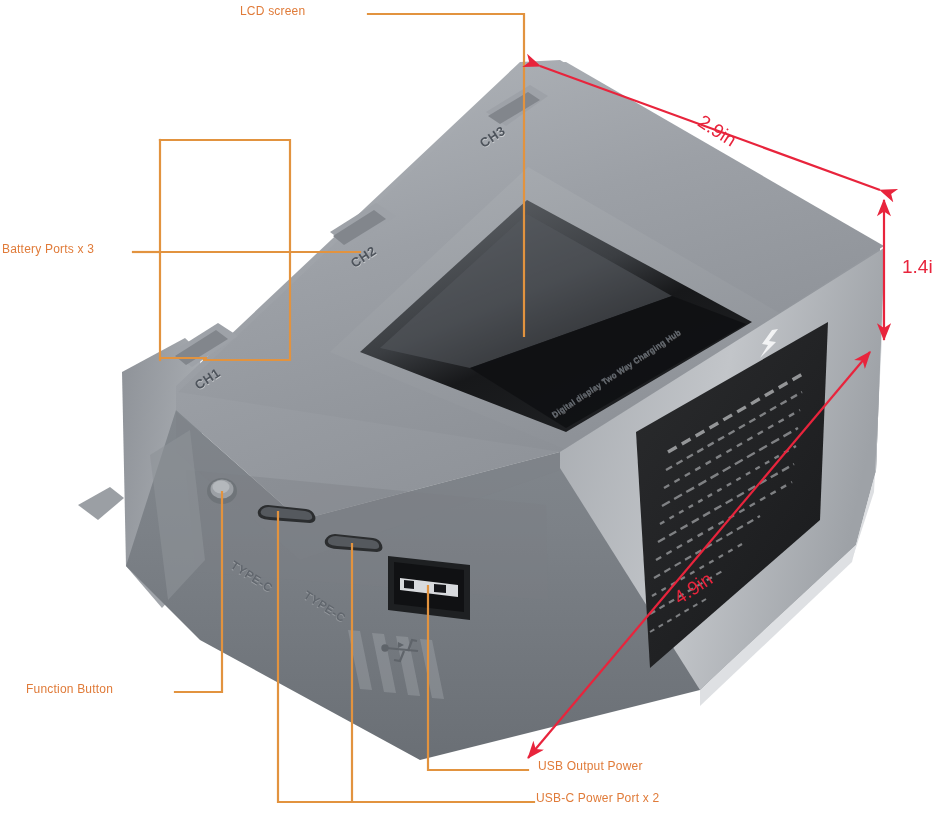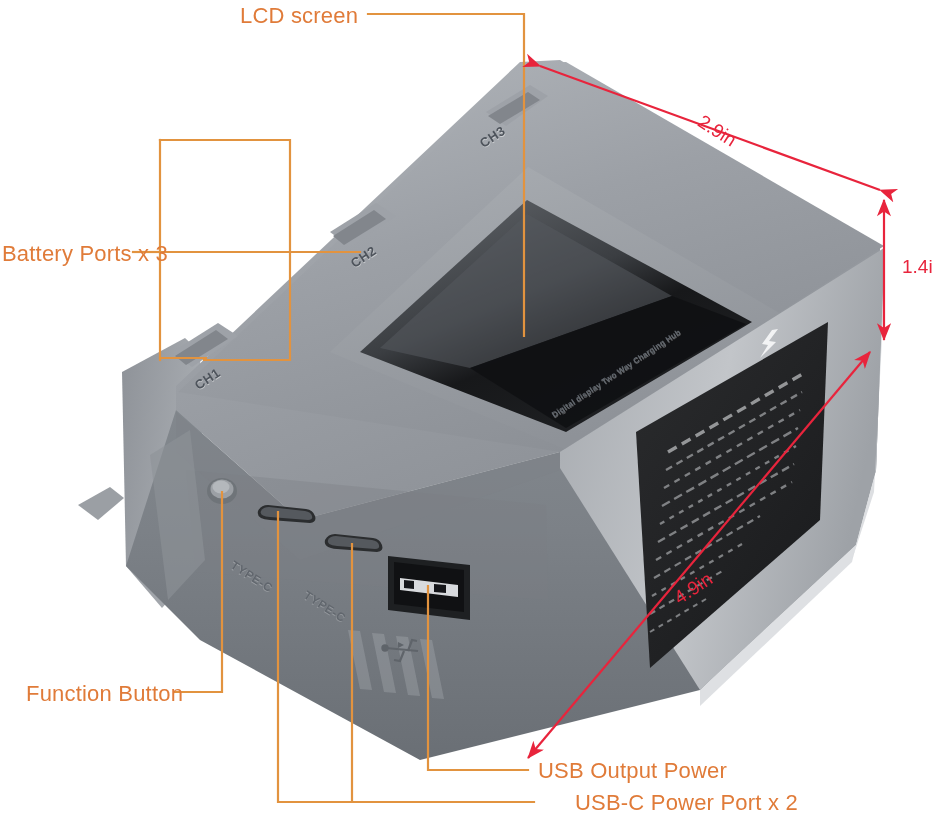--- a/index.html
+++ b/index.html
@@ -2,21 +2,21 @@
 <html><head>
 <meta charset="utf-8">
 <style>
   html,body{margin:0;padding:0;background:#ffffff;}
   body{width:932px;height:815px;position:relative;overflow:hidden;
        font-family:"Liberation Sans","DejaVu Sans",sans-serif;}
   #stage{position:absolute;inset:0;width:932px;height:815px;}
   .svgroot{position:absolute;left:0;top:0;width:932px;height:815px;}
   .callout-label{
       position:absolute;color:#E07B39;white-space:nowrap;
-      font-size:22px;letter-spacing:.2px;font-weight:400;line-height:1;
+      font-size:12px;letter-spacing:.2px;font-weight:400;line-height:1;
   }
   .dim-label{
       position:absolute;color:#E8243C;white-space:nowrap;
       font-size:19px;font-weight:400;line-height:1;
   }
   .rot-neg34{transform:rotate(-33.5deg);transform-origin:left center;}
   .rot-pos33{transform:rotate(32.5deg);transform-origin:left center;}
   .port-label{
       position:absolute;color:#4e545c;white-space:nowrap;
       font-size:13px;font-weight:700;letter-spacing:.5px;line-height:1;
@@ -198,21 +198,21 @@
   </svg>
 
   <div class="callout-label" style="left:240px;top:5px;">LCD screen</div>
 
   <div class="callout-label" style="left:2px;top:243px;">Battery Ports x 3</div>
 
   <div class="callout-label" style="left:26px;top:683px;">Function Button</div>
 
   <div class="callout-label" style="left:538px;top:760px;">USB Output Power</div>
 
-  <div class="callout-label" style="left:575px;top:792px;">USB-C Power Port x 2</div>
+  <div class="callout-label" style="left:536px;top:792px;">USB-C Power Port x 2</div>
 
   <div class="dim-label rot-pos33" style="left:700px;top:110px;">2.9in</div>
 
   <div class="dim-label" style="left:886px;top:257px;padding-left:16px;">1.4in</div>
 
   <div class="dim-label rot-neg34" style="left:676px;top:590px;">4.9in</div>
 
   <div class="port-label rot-neg34" style="left:196px;top:380px;">CH1</div>
   <div class="port-label rot-neg34" style="left:352px;top:258px;">CH2</div>
   <div class="port-label rot-neg34" style="left:481px;top:138px;">CH3</div>

